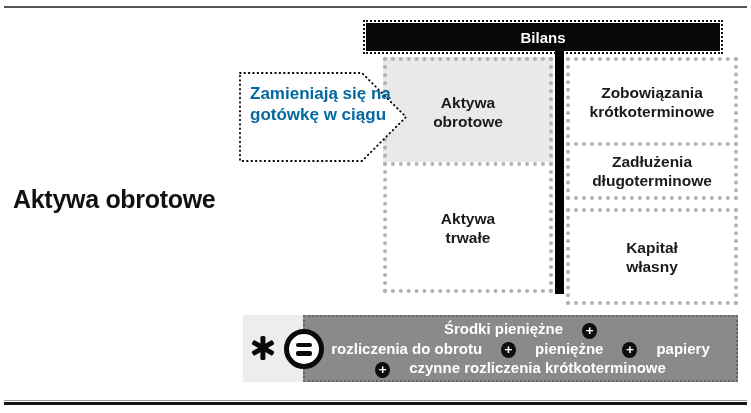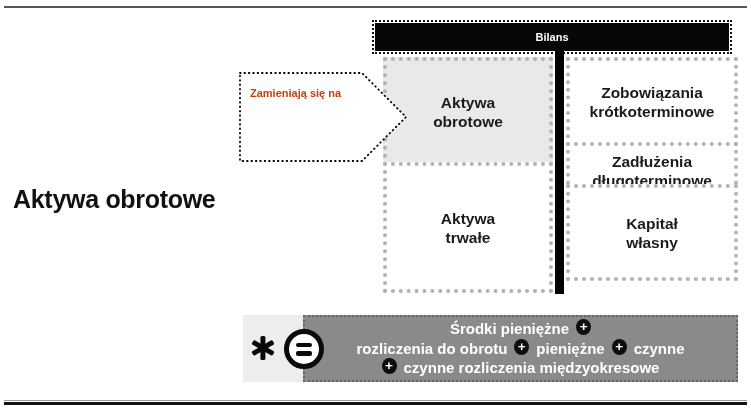--- a/index.html
+++ b/index.html
@@ -15,47 +15,47 @@
   .bottom-rule-thick { left:4px; top:402px; width:743px; height:3px; background:#141414; }
 
   
   .fig-title {
     left:13px; top:185px; font-size:25px; font-weight:bold; color:#111;
     letter-spacing:-0.3px; white-space:nowrap;
   }
 
   
   .bilans-bar {
-    left:375px; top:23px; width:354px; height:28px; background:#070707;
+    left:366px; top:23px; width:354px; height:28px; background:#070707;
     outline:2px dotted #111; outline-offset:1px;
     display:flex; align-items:center; justify-content:center;
-    color:#ffffff; font-size:11px; font-weight:bold;
+    color:#ffffff; font-size:15px; font-weight:bold;
   }
 
   
   .divider { left:555px; top:51px; width:9px; height:243px; background:#000; }
 
   
   .dotbox {
     border:4px dotted #b2b2b2; background:#ffffff;
     display:flex; align-items:center; justify-content:center; text-align:center;
     font-weight:bold; color:#1b1b1b; font-size:15.5px; line-height:19px;
   }
   .dotbox .lbl { white-space:pre-line; }
   .box-current { left:383px; top:57px;  width:170px; height:109px; background:#e9e9e9; }
   .box-fixed   { left:383px; top:162px; width:170px; height:131px; }
   .box-stl     { left:566px; top:57px;  width:172px; height:89px;  }
   .box-ltd     { left:566px; top:142px; width:172px; height:58px;  }
-  .box-equity  { left:566px; top:184px; width:172px; height:97px;  }
+  .box-equity  { left:566px; top:208px; width:172px; height:97px;  }
 
   
   .callout-svg { left:238px; top:70px; width:172px; height:94px; z-index:5; }
   .callout-text {
     left:250px; top:83px; width:118px; z-index:6;
-    font-size:11px; line-height:21px; font-weight:bold; color:#c2410c; white-space:nowrap;
+    font-size:17px; line-height:21px; font-weight:bold; color:#0369a1; white-space:nowrap;
   }
 
   
   .ast { position:relative; display:inline-block; vertical-align:-2px; }
   .ast span { position:absolute; left:50%; top:50%; background:#0a0a0a; border-radius:1.5px; }
   .ast-small { width:14px; height:14px; margin-left:3px; }
   .ast-small span { width:3.4px; height:14px; }
   .ast-big { width:24px; height:24px; }
   .ast-big span { width:5.2px; height:24px; }
   .ast .r0   { transform:translate(-50%,-50%) rotate(0deg); }
@@ -64,21 +64,21 @@
 
   
   .note-box   { left:243px; top:315px; width:62px;  height:67px; background:#ededed; }
   .note-ast   { left:251px; top:336px; }
   .formula-box {
     left:303px; top:315px; width:435px; height:67px; background:#8a8a8a;
     border:2px dotted #656565;
     display:flex; flex-direction:column; align-items:center; justify-content:center;
     color:#ffffff; font-size:15px; font-weight:bold; line-height:19.5px;
   }
-  .fline { display:flex; align-items:flex-start; gap:7px; white-space:nowrap; }
+  .fline { display:flex; align-items:flex-end; gap:19px; white-space:nowrap; }
   .plus {
     display:inline-flex; align-items:center; justify-content:center;
     width:15px; height:15px; border-radius:50%; background:#0d0d0d;
     color:#fff; font-size:13.5px; font-weight:bold; line-height:15px; padding-bottom:1px;
   }
   .eq-circle {
     left:284px; top:329px; width:40px; height:40px; border-radius:50%;
     background:#ffffff; border:5px solid #0a0a0a; z-index:7;
     display:flex; flex-direction:column; align-items:center; justify-content:center; gap:4px;
   }
@@ -118,20 +118,21 @@
   <div class="abs dotbox box-equity">
     <span class="lbl">Kapitał
 własny</span>
   </div>
 
   <svg class="abs callout-svg" viewBox="0 0 172 94">
     <polygon points="2,3 124,3 168,47 124,91 2,91" fill="#ffffff" stroke="#000000" stroke-width="1.8" stroke-dasharray="0.6 3.8" stroke-linecap="round"></polygon>
   </svg>
   <div class="abs callout-text">
     <div>Zamieniają się na</div>
+    <div>gotówkę w ciągu</div>
   </div>
 
   <div class="abs note-box"></div>
   <div class="abs note-ast">
     <span class="ast ast-big"><span class="r0"></span><span class="r60"></span><span class="r120"></span></span>
   </div>
   <div class="abs eq-circle">
       <b></b>
       <b></b>
     </div>
@@ -139,24 +140,24 @@
   <div class="abs formula-box">
     <div class="fline">
       <span>Środki pieniężne</span>
       <span class="plus">+</span>
     </div>
     <div class="fline">
       <span>rozliczenia do obrotu</span>
       <span class="plus">+</span>
       <span>pieniężne</span>
       <span class="plus">+</span>
-      <span>czynne</span>
+      <span>papiery</span>
     </div>
     <div class="fline">
       <span class="plus">+</span>
-      <span>czynne rozliczenia międzyokresowe</span>
+      <span>czynne rozliczenia krótkoterminowe</span>
     </div>
   </div>
 
   <div class="abs bottom-rule-thin"></div>
   <div class="abs bottom-rule-thick"></div>
 
 </div>
 
 </body></html>

